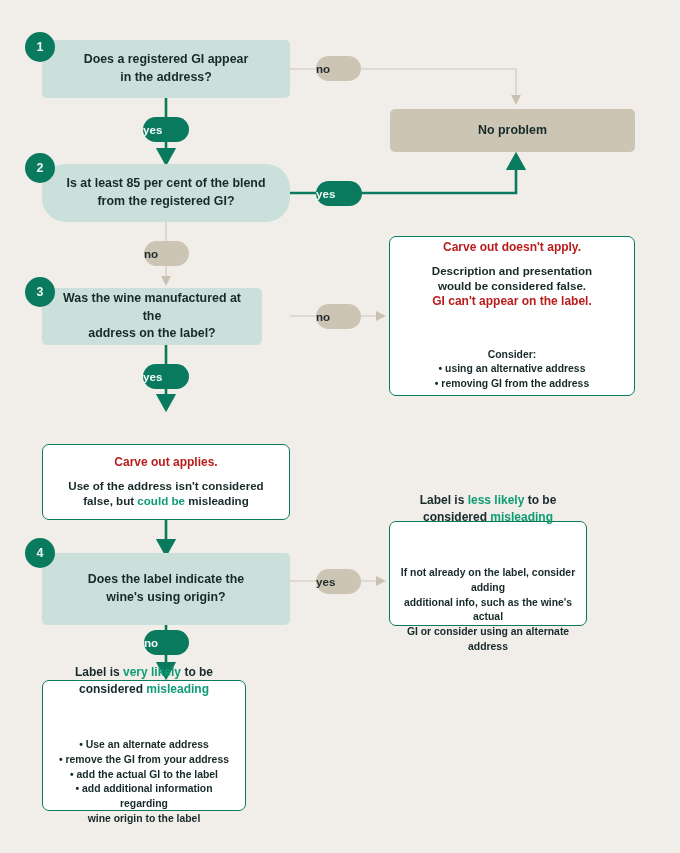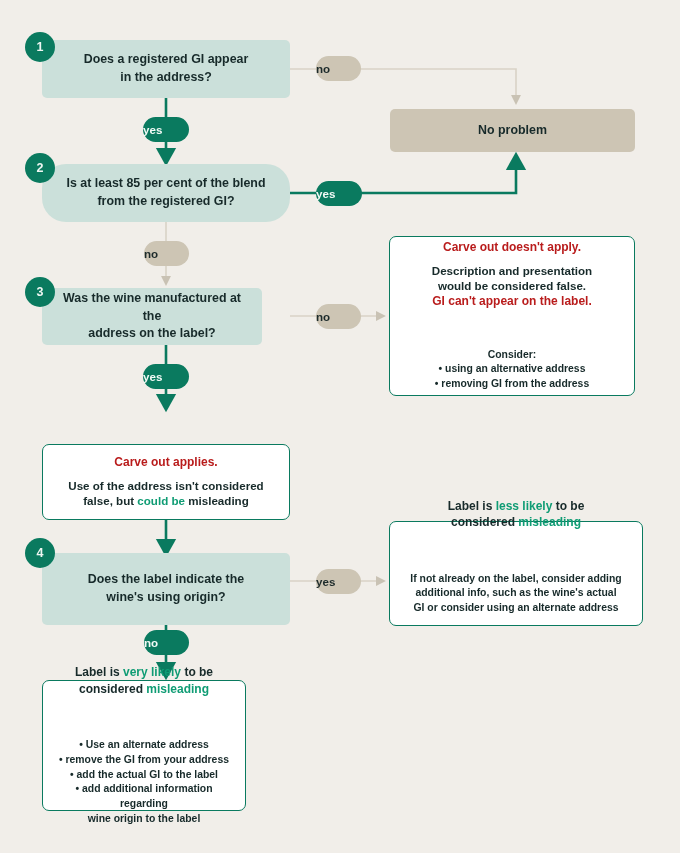--- a/index.html
+++ b/index.html
@@ -178,21 +178,21 @@
   </div>
 
   <div class="pill tan" style="left:316px;top:569px;width:45px;">
     <span>yes</span>
   </div>
 
   <div class="pill green" style="left:144px;top:630px;width:45px;">
     <span>no</span>
   </div>
 
-  <div class="node outcome" style="left:389px;top:521px;width:254px;height:105px;justify-content:flex-end;">
+  <div class="node outcome" style="left:389px;top:521px;width:198px;height:105px;justify-content:center;">
     <div class="o-head">
       <div>
         <span>Label is </span><span class="hl">less likely</span><span> to be</span>
       </div>
       <div>
         <span>considered </span><span class="hl">misleading</span>
       </div>
     </div>
     <div class="o-small">
       <div>If not already on the label, consider adding</div>

